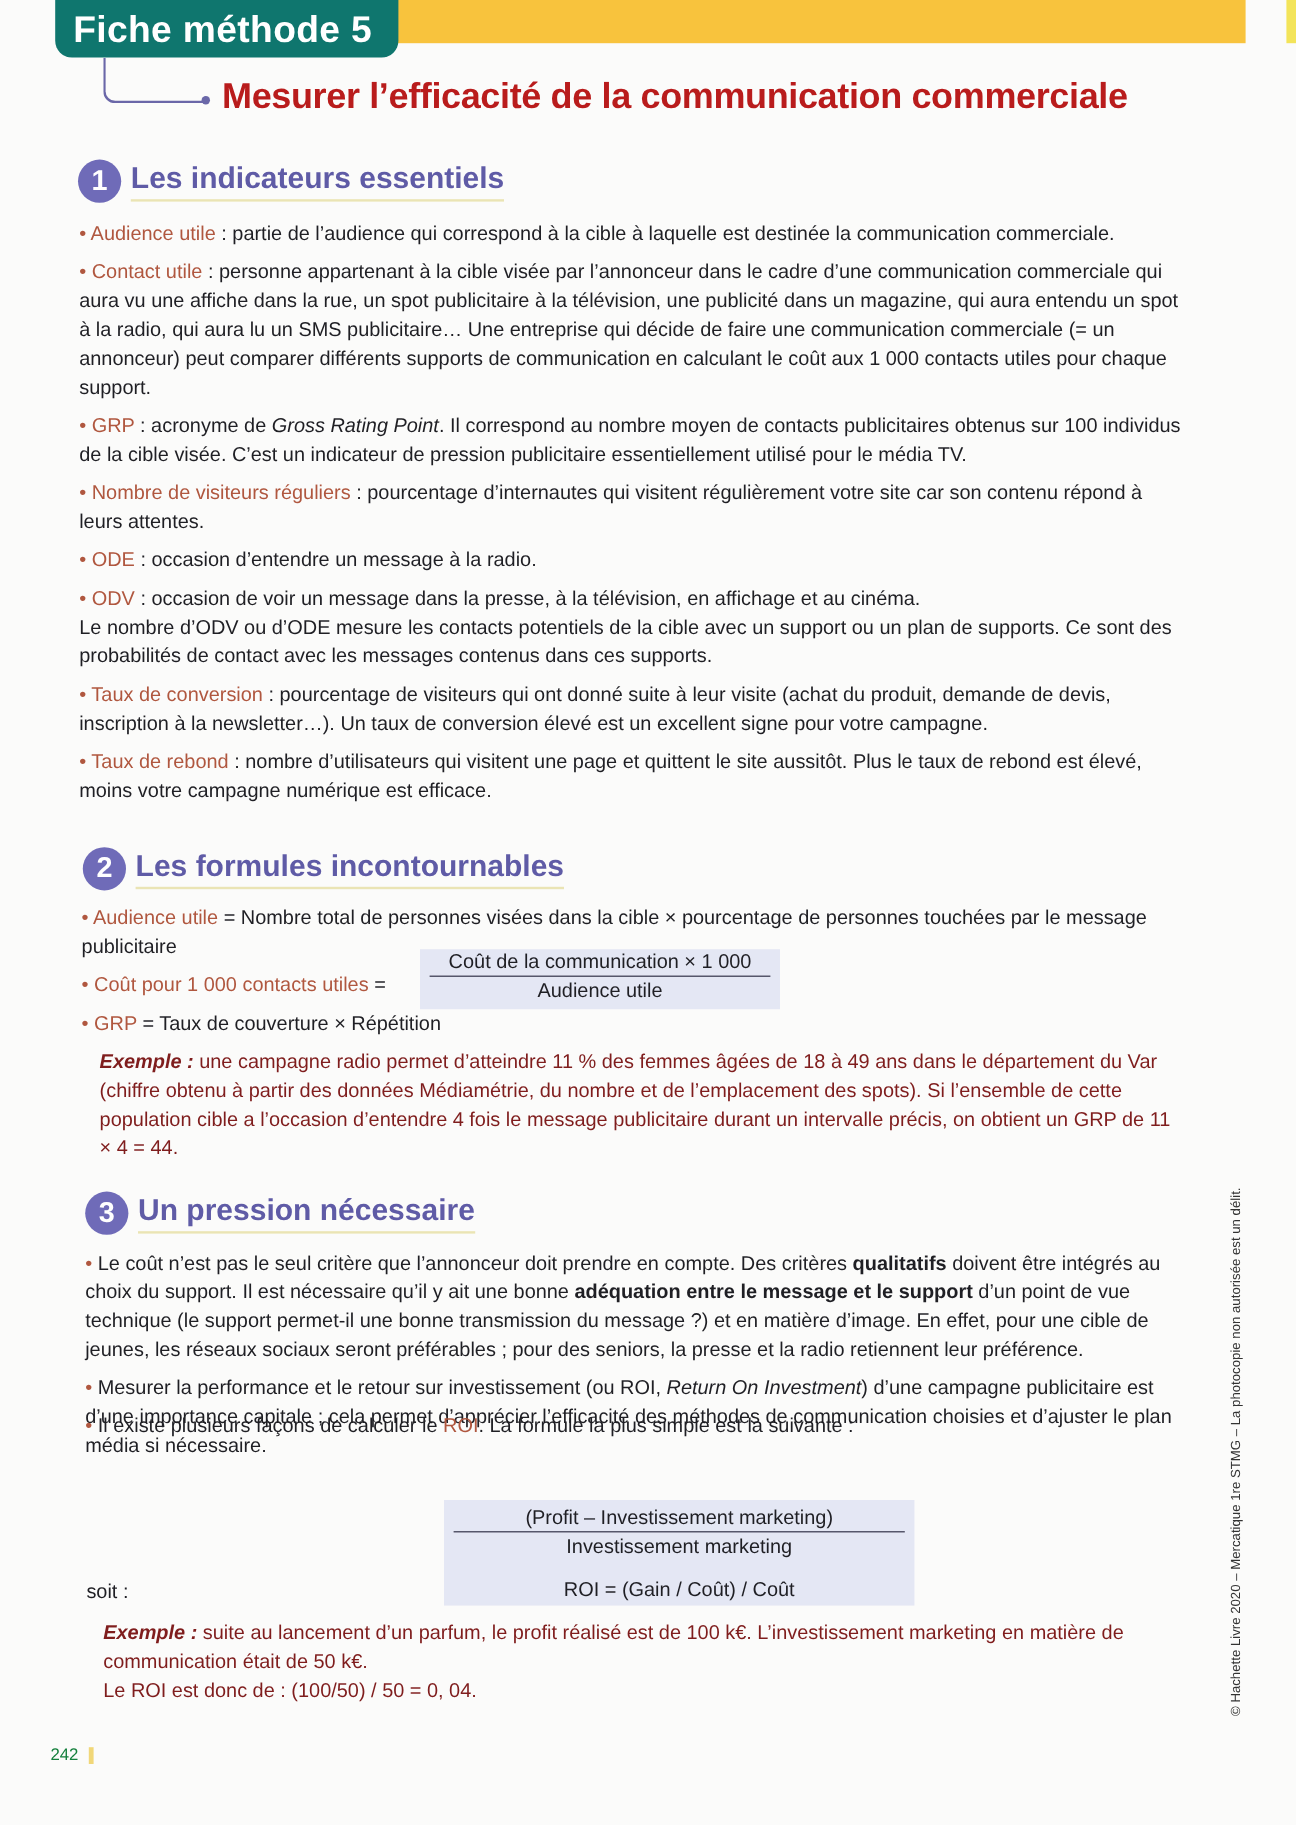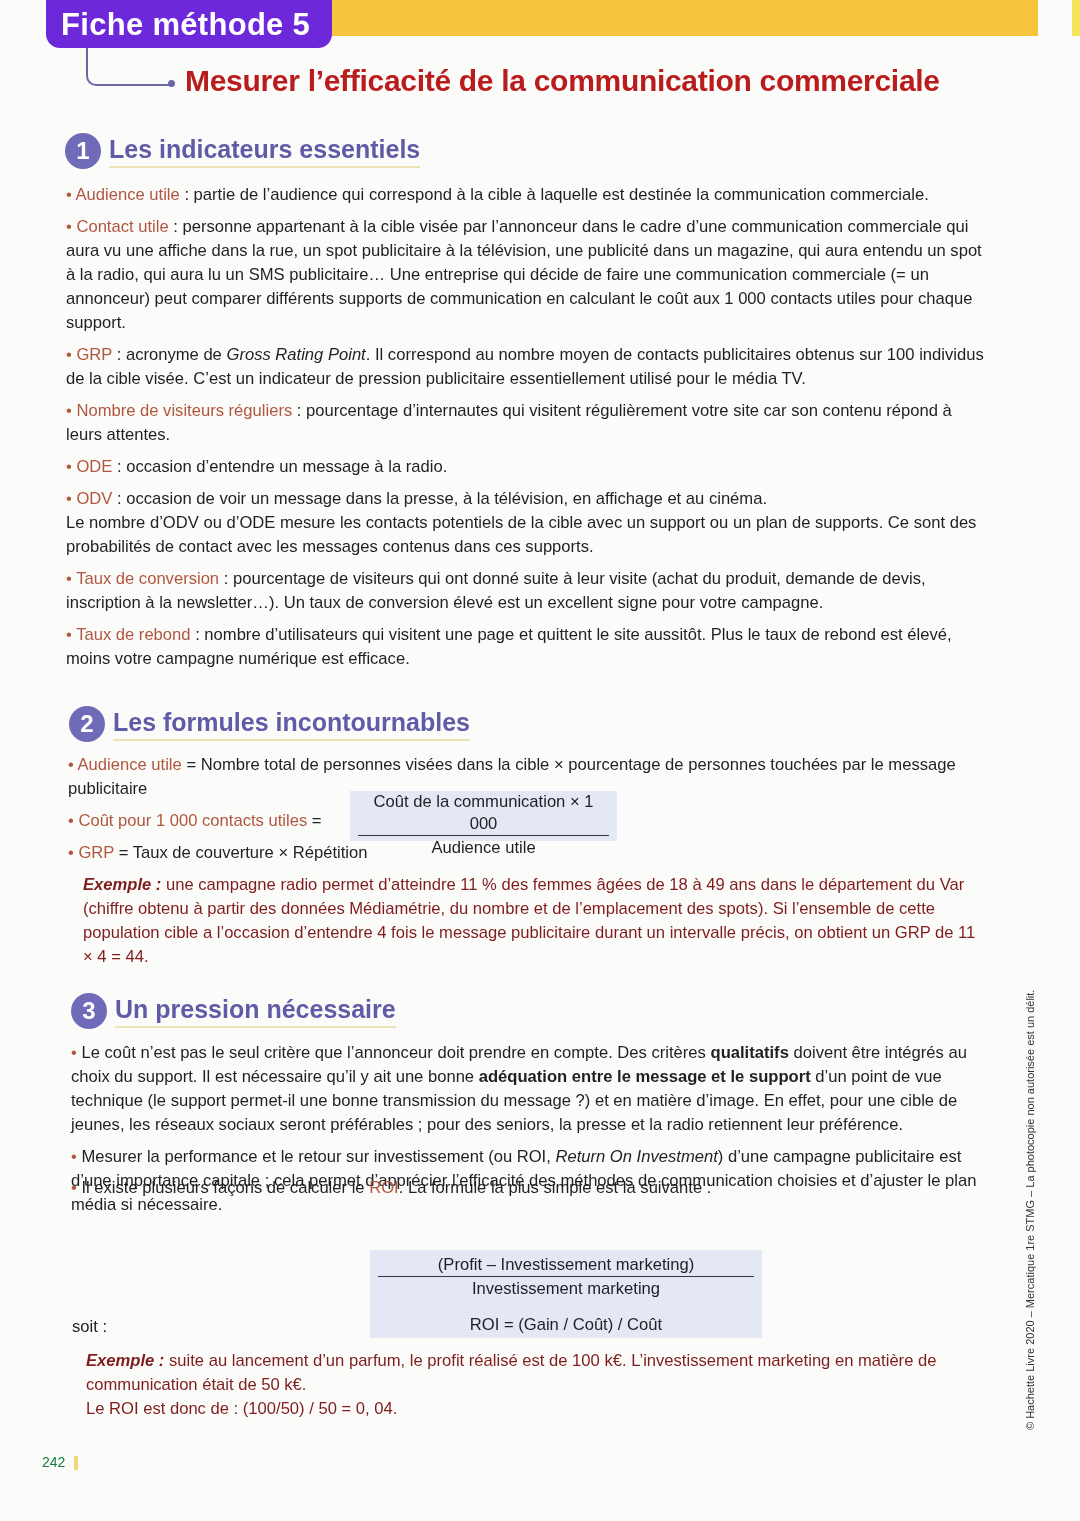--- a/index.html
+++ b/index.html
@@ -3,21 +3,21 @@
 <meta charset="utf-8">
 <style>
   html, body { margin: 0; padding: 0; }
   body {
     width: 1080px; height: 1521px; background: #fbfbfa; position: relative; overflow: hidden;
     font-family: "Liberation Sans", "DejaVu Sans", sans-serif; color: #1f1f24;
   }
   .banner { position: absolute; left: 330px; top: 0; width: 708px; height: 36px; background: #f8c33d; }
   .banner-edge { position: absolute; left: 1072px; top: 0; width: 8px; height: 36px; background: #f3e45a; }
   .badge {
-    position: absolute; left: 46px; top: 0; width: 286px; height: 48px; background: #6d28d9;
+    position: absolute; left: 46px; top: 0; width: 286px; height: 48px; background: #0f766e;
     border-radius: 0 0 14px 14px; color: #fff; font-size: 31px; font-weight: bold;
     line-height: 50px; padding-left: 15px; box-sizing: border-box; letter-spacing: 0.3px;
   }
   .connector { position: absolute; left: 86px; top: 48px; width: 86px; height: 36px;
     border-left: 2px solid #6a67a8; border-bottom: 2px solid #6a67a8; border-bottom-left-radius: 10px; }
   .connector-dot { position: absolute; left: 168px; top: 80px; width: 7px; height: 7px; border-radius: 50%; background: #6a67a8; }
   .main-title { position: absolute; left: 185px; top: 64px; font-size: 30px; font-weight: bold; color: #b91c1c; letter-spacing: -0.3px; }
 
   .section-head { position: absolute; display: flex; align-items: center; }
   .num { width: 36px; height: 36px; border-radius: 50%; background: #6f6bb8; color: #fff; font-weight: bold;
@@ -70,21 +70,21 @@
 <p class="para" style="top:623px;"><span class="bullet">• </span><span class="term">Taux de rebond</span><span> : nombre d’utilisateurs qui visitent une page et quittent le site aussitôt. Plus le taux de rebond est élevé, moins votre campagne numérique est efficace.</span></p>
 
 <div class="section-head" style="left:69px; top:706px;">
   <span class="num">2</span>
   <span class="section-title">Les formules incontournables</span>
 </div>
 
 <p class="para" style="top:753px; left:68px;"><span class="bullet">• </span><span class="term">Audience utile</span><span> = Nombre total de personnes visées dans la cible × pourcentage de personnes touchées par le message publicitaire</span></p>
 
 <p class="para" style="top:809px; left:68px; width:290px;"><span class="bullet">• </span><span class="term">Coût pour 1 000 contacts utiles</span><span> =</span></p>
-<div class="fbox" style="left:350px; top:791px; width:267px; height:50px;">
+<div class="fbox" style="left:350px; top:791px; width:300px; height:50px;">
   <div class="frac-top">Coût de la communication × 1 000</div>
   <div class="frac-bot">Audience utile</div>
 </div>
 
 <p class="para" style="top:841px; left:68px;"><span class="bullet">• </span><span class="term">GRP</span><span> = Taux de couverture × Répétition</span></p>
 
 <p class="para ex" style="top:873px; left:83px; width:905px;"><b>Exemple :</b><span> une campagne radio permet d’atteindre 11 % des femmes âgées de 18 à 49 ans dans le département du Var (chiffre obtenu à partir des données Médiamétrie, du nombre et de l’emplacement des spots). Si l’ensemble de cette population cible a l’occasion d’entendre 4 fois le message publicitaire durant un intervalle précis, on obtient un GRP de 11 × 4 = 44.</span></p>
 
 <div class="section-head" style="left:71px; top:993px;">
   <span class="num">3</span>

